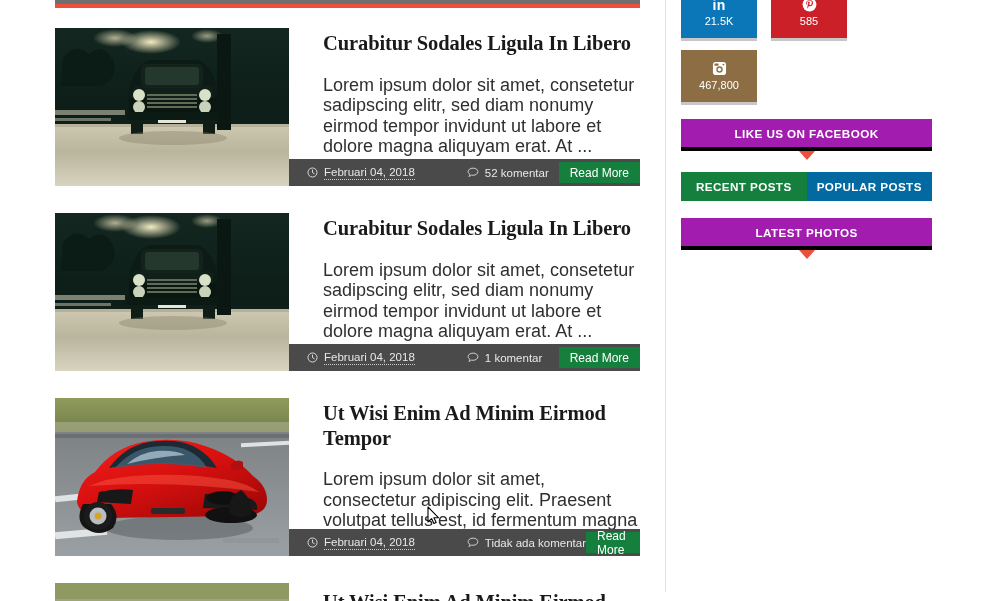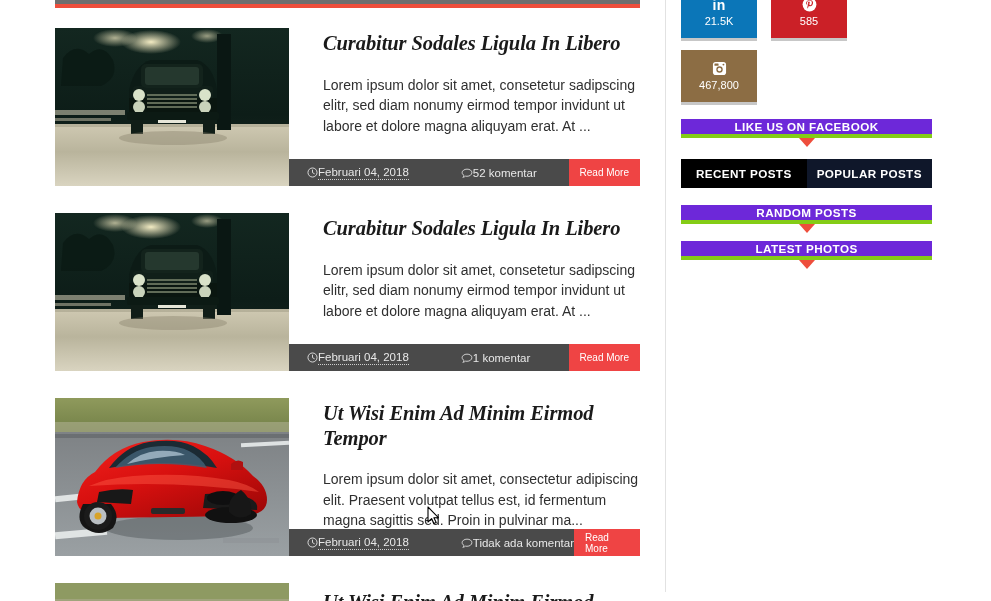--- a/index.html
+++ b/index.html
@@ -66,26 +66,25 @@
   }
 
   .post-title {
     font-family: "Liberation Serif", serif;
     font-weight: bold;
     font-size: 20.5px;
     line-height: 1.2;
     color: #1a1a1a;
     letter-spacing: -0.1px;
     padding-top: 3px;
-    font-style: italic;
   }
 
   .post-excerpt {
     margin-top: 19px;
-    font-size: 14px;
+    font-size: 18px;
     line-height: 20.5px;
     color: #2f2f2f;
     max-width: 340px;
   }
 
   .post-meta {
     position: absolute;
     left: 0;
     bottom: 0;
     right: 0;
@@ -93,39 +92,40 @@
     background: #4a4a4a;
     display: flex;
     align-items: center;
     color: #e8e8e8;
     font-size: 11.5px;
   }
 
   .meta-item {
     display: flex;
     align-items: center;
+    gap: 6px;
     white-space: nowrap;
   }
   .meta-date { margin-left: 18px; }
-  .meta-comments { margin-left: 52px; align-items: flex-end; }
+  .meta-comments { margin-left: 52px; }
 
   .meta-date .meta-text {
     border-bottom: 1px dotted #cfcfcf;
     padding-bottom: 1px;
   }
 
   .meta-icon { display: inline-block; line-height: 0; }
   .meta-icon svg { display: block; }
 
   .read-more {
     margin-left: auto;
-    height: 27px;
-    background: #ef4444;
+    height: 21px;
+    background: #15803d;
     color: #ffffff;
-    font-size: 10px;
+    font-size: 12px;
     display: flex;
     align-items: center;
     padding: 0 11px;
     cursor: pointer;
   }
 
   
   .divider {
     position: absolute;
     left: 665px;
@@ -166,23 +166,23 @@
   .social-btn .s-count { font-size: 11px; }
   .social-btn .li-glyph {
     font-weight: bold;
     font-size: 14px;
     letter-spacing: 0.4px;
   }
 
   .widget { margin-top: 17px; }
   .widget-head {
     position: relative;
-    height: 19px;
-    background: #6d28d9;
-    border-bottom: 4px solid #84cc16;
+    height: 32px;
+    background: #a21caf;
+    border-bottom: 4px solid #000000;
     display: flex;
     align-items: center;
     justify-content: center;
     color: #ffffff;
     font-size: 11.7px;
     font-weight: bold;
     letter-spacing: 0.4px;
   }
   .widget-head::after {
     content: "";
@@ -204,23 +204,23 @@
   .tab {
     flex: 1 1 50%;
     display: flex;
     align-items: center;
     justify-content: center;
     font-size: 11.7px;
     font-weight: bold;
     letter-spacing: 0.4px;
     color: #ffffff;
     cursor: pointer;
-    background: #0f172a;
-  }
-  .tab.active { background: #000000; }
+    background: #0369a1;
+  }
+  .tab.active { background: #15803d; }
 
   
   .post-partial {
     position: absolute;
     left: 55px;
     top: 583px;
     width: 585px;
     display: flex;
   }
   .post-partial .post-thumb { height: 60px; }
@@ -505,23 +505,20 @@
 
     <div class="widget">
       <div class="widget-head">LIKE US ON FACEBOOK</div>
     </div>
 
     <div class="tabs">
       <div class="tab active">RECENT POSTS</div>
       <div class="tab">POPULAR POSTS</div>
     </div>
 
-    <div class="widget">
-      <div class="widget-head">RANDOM POSTS</div>
-    </div>
 
     <div class="widget">
       <div class="widget-head">LATEST PHOTOS</div>
     </div>
 
   </aside>
 
   <div class="cursor">
     <svg width="13" height="20" viewBox="0 0 13 20">
       <path d="M1 1 L1 16 L4.6 12.6 L6.9 17.6 L9.2 16.6 L6.9 11.8 L11.4 11.6 Z" fill="#ffffff" stroke="#000000" stroke-width="1.1" stroke-linejoin="round"></path>

